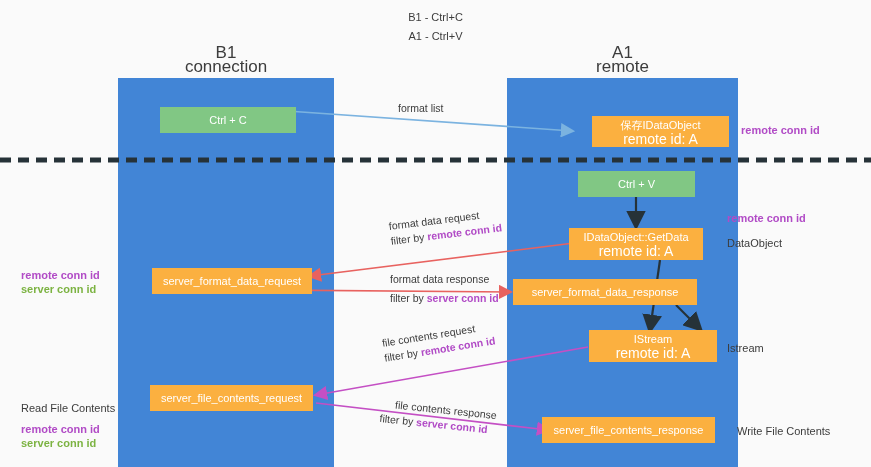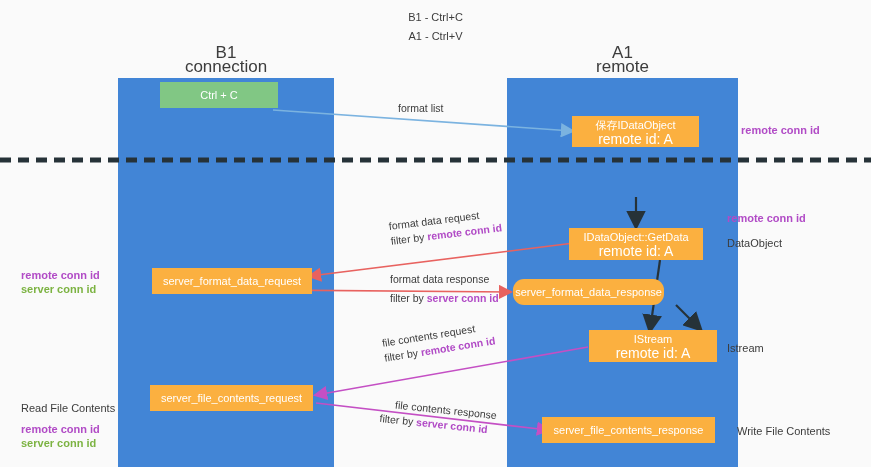--- a/index.html
+++ b/index.html
@@ -142,40 +142,43 @@
 
     <line x1="676" y1="305" x2="700" y2="329" stroke="#263238" stroke-width="2.2" marker-end="url(#ar-dark)"></line>
 
     <line x1="660" y1="260" x2="650" y2="330" stroke="#263238" stroke-width="2.2" marker-end="url(#ar-dark)"></line>
 
     <line x1="588" y1="347" x2="316" y2="395" stroke="#c44fc4" stroke-width="1.6" marker-end="url(#ar-mag)"></line>
 
     <line x1="316" y1="403" x2="548" y2="430" stroke="#c44fc4" stroke-width="1.6" marker-end="url(#ar-mag)"></line>
   </svg>
 
-  <div class="node green" style="left:160px; top:82px; width:118px; height:26px;">
+  <div class="node green" style="left:160px; top:107px; width:136px; height:26px;">
     <span class="l1">Ctrl + C</span>
   </div>
 
-  <div class="node orange" style="left:572px; top:116px; width:127px; height:31px;">
+  <div class="node orange" style="left:592px; top:116px; width:137px; height:31px;">
     <span class="l1">保存IDataObject</span>
     <span class="l2">remote id: A</span>
   </div>
 
+  <div class="node green" style="left:578px; top:171px; width:117px; height:26px;">
+    <span class="l1">Ctrl + V</span>
+  </div>
 
   <div class="node orange" style="left:569px; top:228px; width:134px; height:32px;">
     <span class="l1">IDataObject::GetData</span>
     <span class="l2">remote id: A</span>
   </div>
 
   <div class="node orange" style="left:152px; top:268px; width:160px; height:26px;">
     <span class="l1">server_format_data_request</span>
   </div>
 
-  <div class="node orange" style="left:513px; top:279px; width:151px; height:26px;border-radius:11px;">
+  <div class="node orange" style="left:513px; top:279px; width:184px; height:26px;">
     <span class="l1">server_format_data_response</span>
   </div>
 
   <div class="node orange" style="left:589px; top:330px; width:128px; height:32px;">
     <span class="l1">IStream</span>
     <span class="l2">remote id: A</span>
   </div>
 
   <div class="node orange" style="left:150px; top:385px; width:163px; height:26px;">
     <span class="l1">server_file_contents_request</span>

